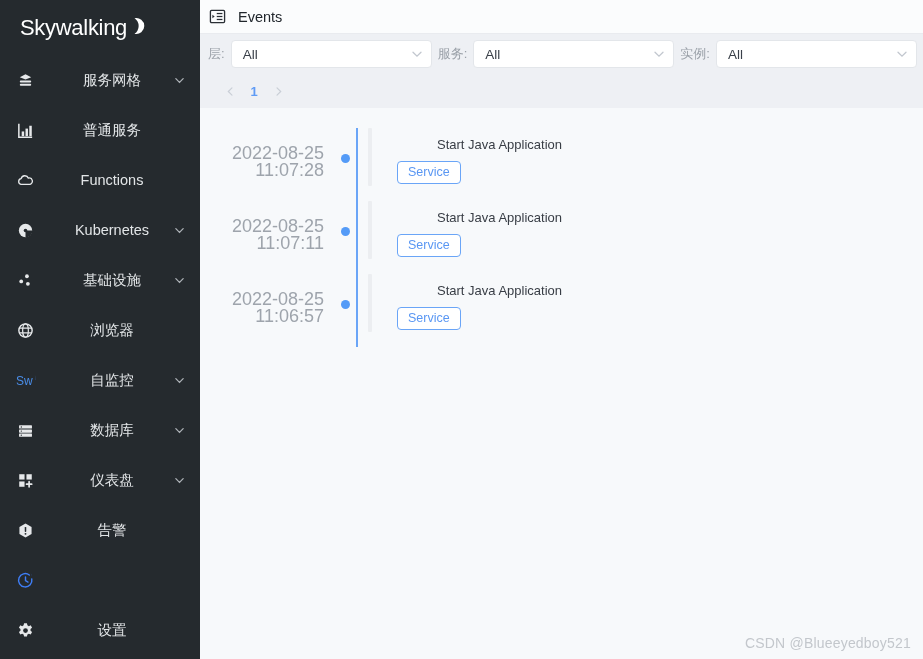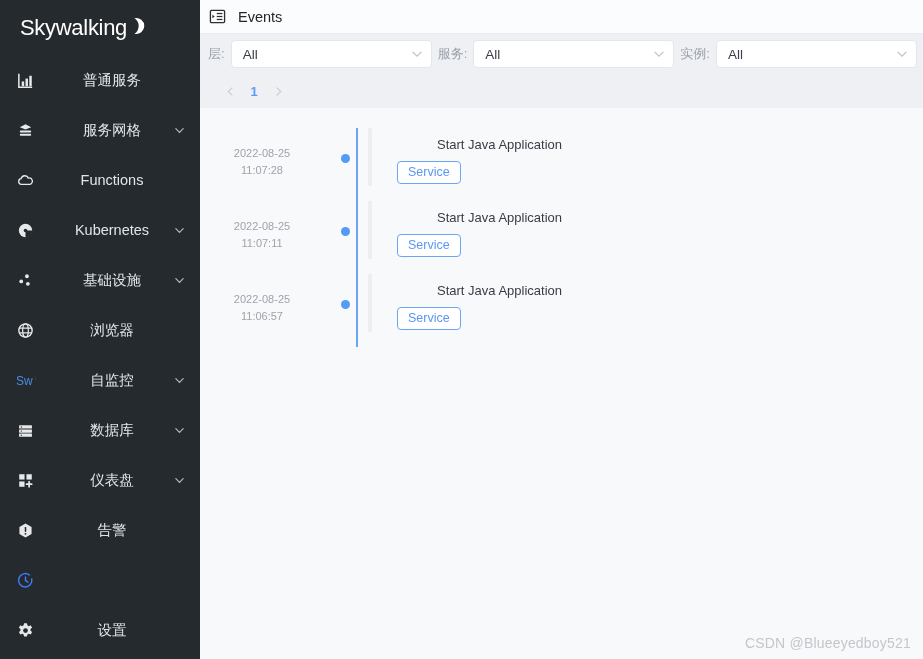--- a/index.html
+++ b/index.html
@@ -184,24 +184,24 @@
   }
   .tl-item {
     display: flex;
     align-items: flex-start;
     position: relative;
     height: 73px;
   }
   .tl-time {
     width: 140px;
     flex: 0 0 140px;
-    text-align: center;
+    text-align: right;
     padding-right: 16px;
     padding-top: 17px;
-    font-size: 11px;
+    font-size: 18px;
     line-height: 17px;
     color: #9ea4ac;
   }
   .tl-dotcol {
     width: 16px;
     flex: 0 0 16px;
     position: relative;
   }
   .tl-dot {
     position: absolute;
@@ -264,44 +264,44 @@
       <span class="brand-moon">
         <svg width="20" height="20" viewBox="0 0 20 20">
           <path d="M6.5 2.2 A8 8 0 1 1 6.5 17.8 A9.4 9.4 0 0 0 6.5 2.2 Z" fill="#ffffff"></path>
         </svg>
       </span>
     </div>
 
     <div class="nav-item">
       <span class="nav-icon">
         <svg width="19" height="19" viewBox="0 0 20 20">
-          <path d="M3 3 v14 h14" stroke="#e6e8ea" stroke-width="1.6" fill="none"></path>
-          <rect x="6" y="11" width="2.6" height="5" fill="#e6e8ea"></rect>
-          <rect x="10" y="8" width="2.6" height="8" fill="#e6e8ea"></rect>
-          <rect x="14" y="5" width="2.6" height="11" fill="#e6e8ea"></rect>
-        </svg>
-      </span>
-      <span class="nav-label">普通服务</span>
-      <span class="chev"></span>
-    </div>
-
-    <div class="nav-item">
-      <span class="nav-icon">
-        <svg width="19" height="19" viewBox="0 0 20 20">
           <path d="M4 6.5 L10 3.5 L16 6.5 L10 9 Z" fill="#e6e8ea"></path>
           <rect x="4" y="10" width="12" height="2.1" rx="1" fill="#e6e8ea"></rect>
           <rect x="4" y="13.4" width="12" height="2.1" rx="1" fill="#e6e8ea"></rect>
         </svg>
       </span>
       <span class="nav-label">服务网格</span>
       <span class="chev">
         <svg width="11" height="11" viewBox="0 0 12 12">
             <path d="M2 4 L6 8 L10 4" stroke="#aeb3b8" stroke-width="1.4" fill="none" stroke-linecap="round"></path>
           </svg>
       </span>
+    </div>
+
+    <div class="nav-item">
+      <span class="nav-icon">
+        <svg width="19" height="19" viewBox="0 0 20 20">
+          <path d="M3 3 v14 h14" stroke="#e6e8ea" stroke-width="1.6" fill="none"></path>
+          <rect x="6" y="11" width="2.6" height="5" fill="#e6e8ea"></rect>
+          <rect x="10" y="8" width="2.6" height="8" fill="#e6e8ea"></rect>
+          <rect x="14" y="5" width="2.6" height="11" fill="#e6e8ea"></rect>
+        </svg>
+      </span>
+      <span class="nav-label">普通服务</span>
+      <span class="chev"></span>
     </div>
 
     <div class="nav-item">
       <span class="nav-icon">
         <svg width="19" height="19" viewBox="0 0 20 20">
           <path d="M5.2 14 a3 3 0 0 1 0.2 -5.9 a4 4 0 0 1 7.6 -0.6 a3.2 3.2 0 0 1 1.8 6.5 Z" fill="none" stroke="#e6e8ea" stroke-width="1.4" stroke-linejoin="round"></path>
         </svg>
       </span>
       <span class="nav-label">Functions</span>
       <span class="chev"></span>

